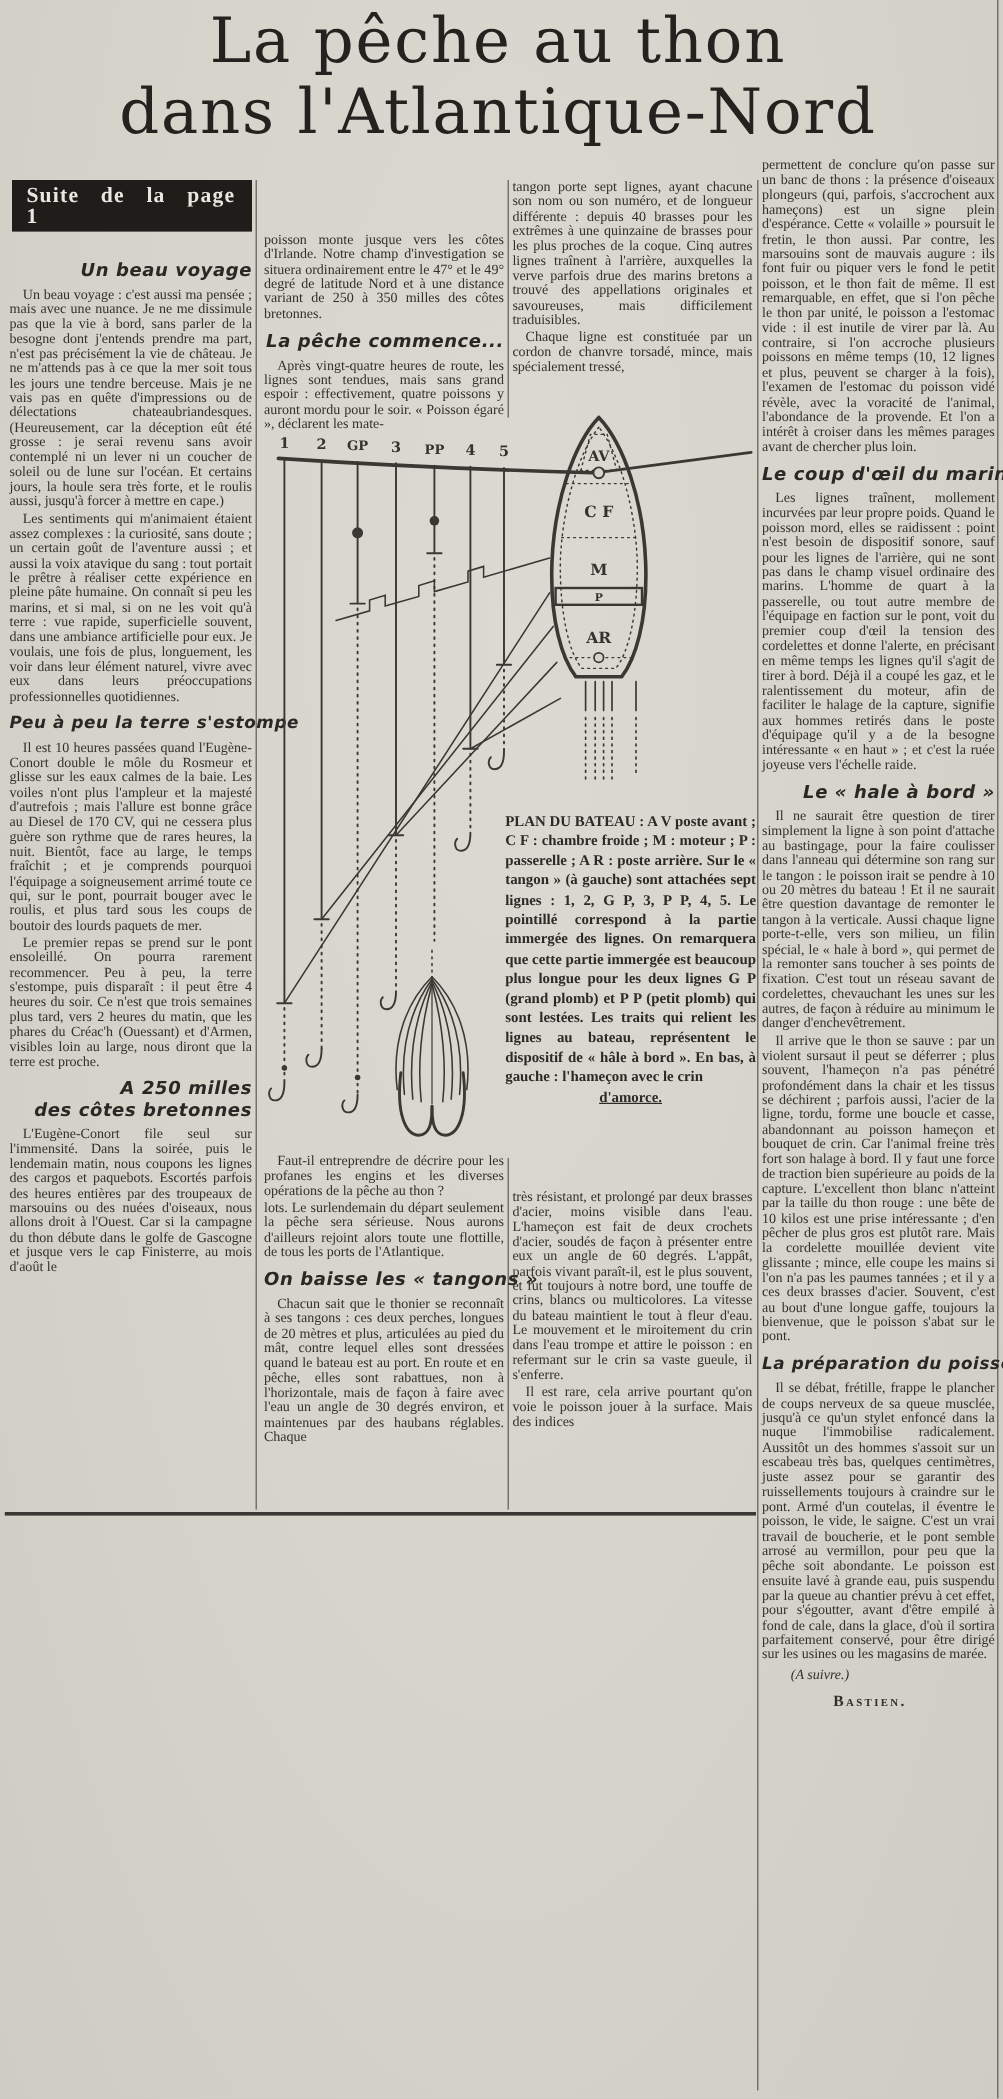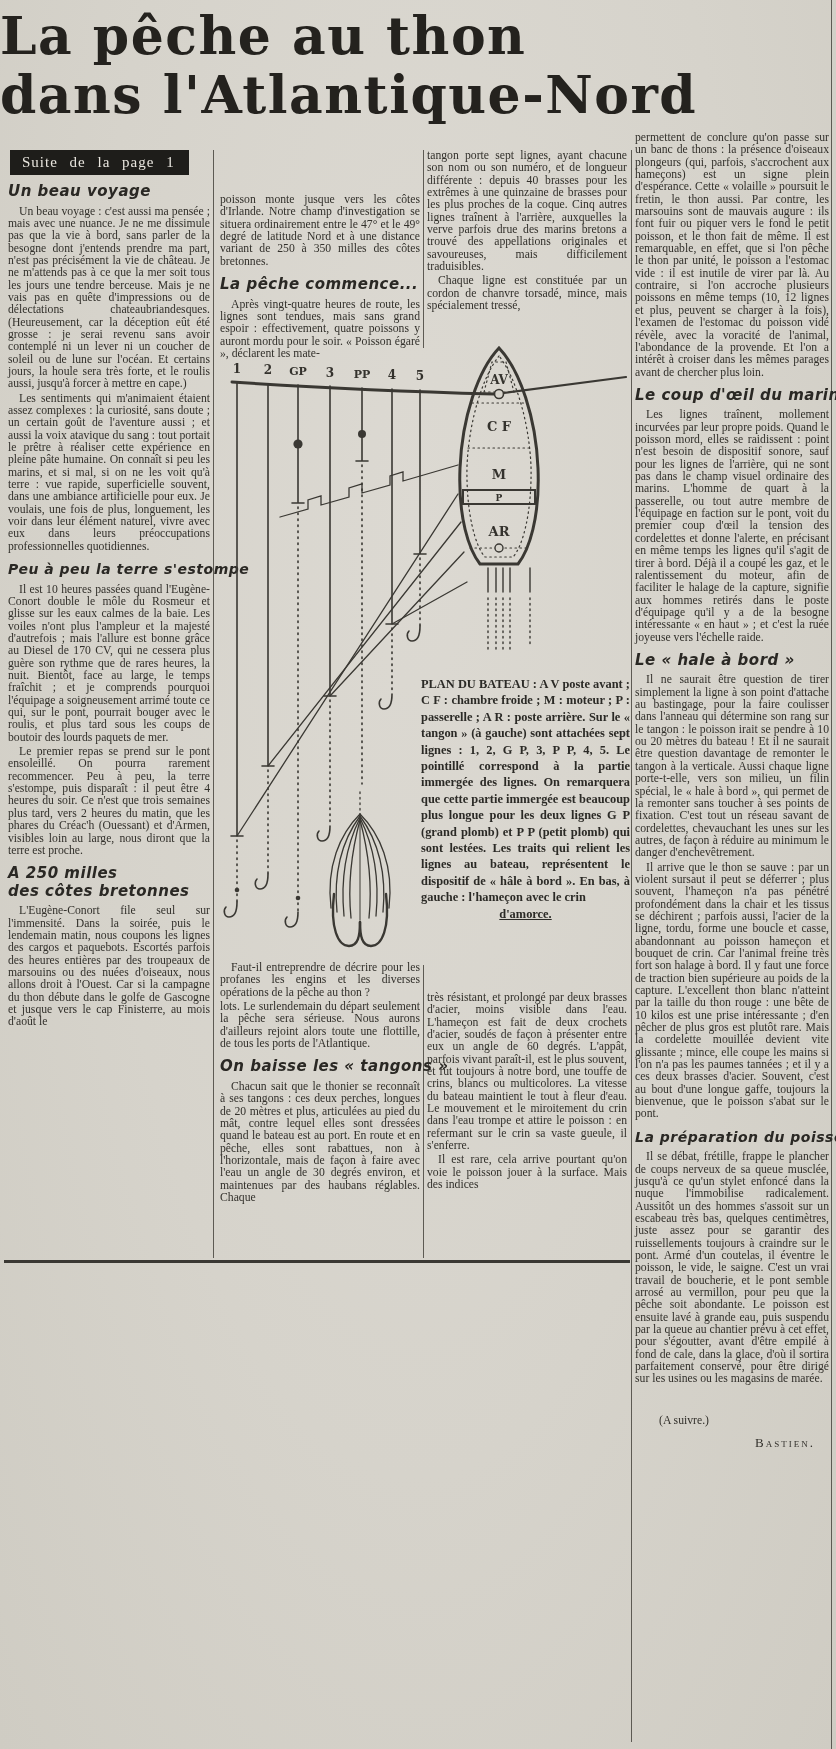--- a/index.html
+++ b/index.html
@@ -5,47 +5,47 @@
   html,body{margin:0;padding:0;background:#b9b6af;}
   .page{
     position:relative;width:836px;height:1749px;margin:0 auto;
     background:#d7d4cc;
     background-image:radial-gradient(ellipse at 50% 30%, #dcd9d2 0%, #d6d3cb 55%, #cfccc3 100%);
     font-family:"Liberation Serif", serif;
     color:#32302b;
     overflow:hidden;
   }
   .headline{
-    position:absolute;left:0;top:6px;width:830px;
-    font-family:"DejaVu Serif", serif;font-weight:bold;color:#24221e;
+    position:absolute;left:0;top:6px;width:830px;text-align:center;
+    font-family:"DejaVu Serif", serif;font-weight:normal;color:#24221e;
     font-size:52px;line-height:59px;letter-spacing:1.5px;
   }
   .vrule{position:absolute;width:1px;background:#5d5a53;}
   .hrule{position:absolute;height:3px;background:#3a3833;}
   .col{position:absolute;text-align:justify;font-size:11.7px;line-height:12.35px;}
   .col p{margin:0 0 2px 0;text-indent:11px;}
   .sechead{
     font-family:"DejaVu Sans", sans-serif;font-style:italic;font-weight:bold;
-    text-align:left;font-size:15px;line-height:17.5px;margin:8px 0 5px 0;
+    text-align:right;font-size:15px;line-height:17.5px;margin:8px 0 5px 0;
     color:#2a2824;letter-spacing:0.5px;white-space:nowrap;
   }
   .sechead.twoline{white-space:normal;}
   .banner{
     display:inline-block;background:#1e1d1a;color:#e9e6df;
-    font-weight:normal;font-size:15px;line-height:18px;
-    padding:3px 14px 4px 12px;margin:2px 0 0 2px;
+    font-weight:bold;font-size:18px;line-height:18px;
+    padding:3px 14px 4px 12px;margin:2px 0 16px 2px;
     letter-spacing:1px;word-spacing:7px;text-indent:0;
   }
   .caption{
     position:absolute;font-weight:bold;font-size:12.4px;line-height:16.4px;
     text-align:justify;color:#2b2a26;
   }
   .caption .capend{text-align:center;text-indent:0;text-decoration:underline;}
-  .sig-italic{text-indent:24px;margin-top:29px;}
-  .sig-name{text-align:right;font-variant:small-caps;font-weight:normal;
+  .sig-italic{font-style:italic;text-indent:24px;margin-top:4px;}
+  .sig-name{text-align:center;font-variant:small-caps;font-weight:bold;
     letter-spacing:2px;padding-right:14px;margin-top:10px;font-size:13px;}
   svg text{font-family:"DejaVu Serif", serif;font-weight:bold;fill:#34322d;}
 </style>
 </head>
 <body>
 
 <div class="page">
 
   <div class="headline">
     <div>La pêche au thon</div>

